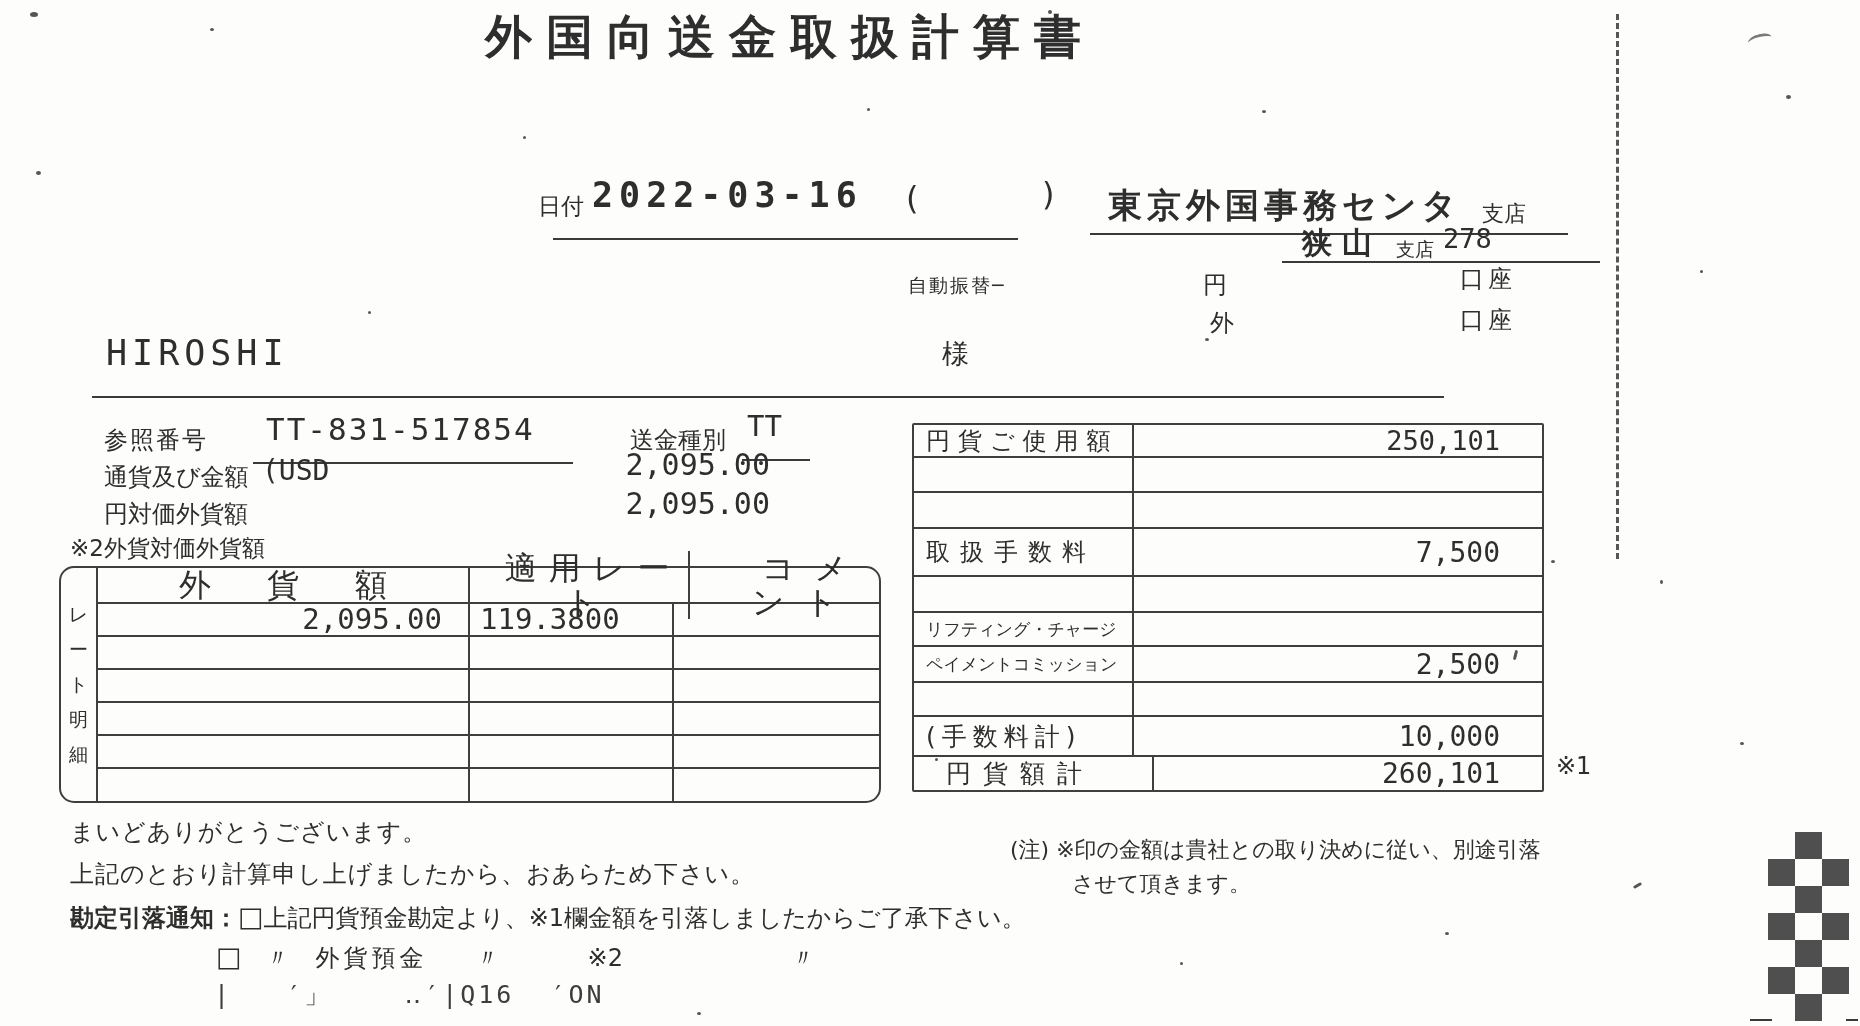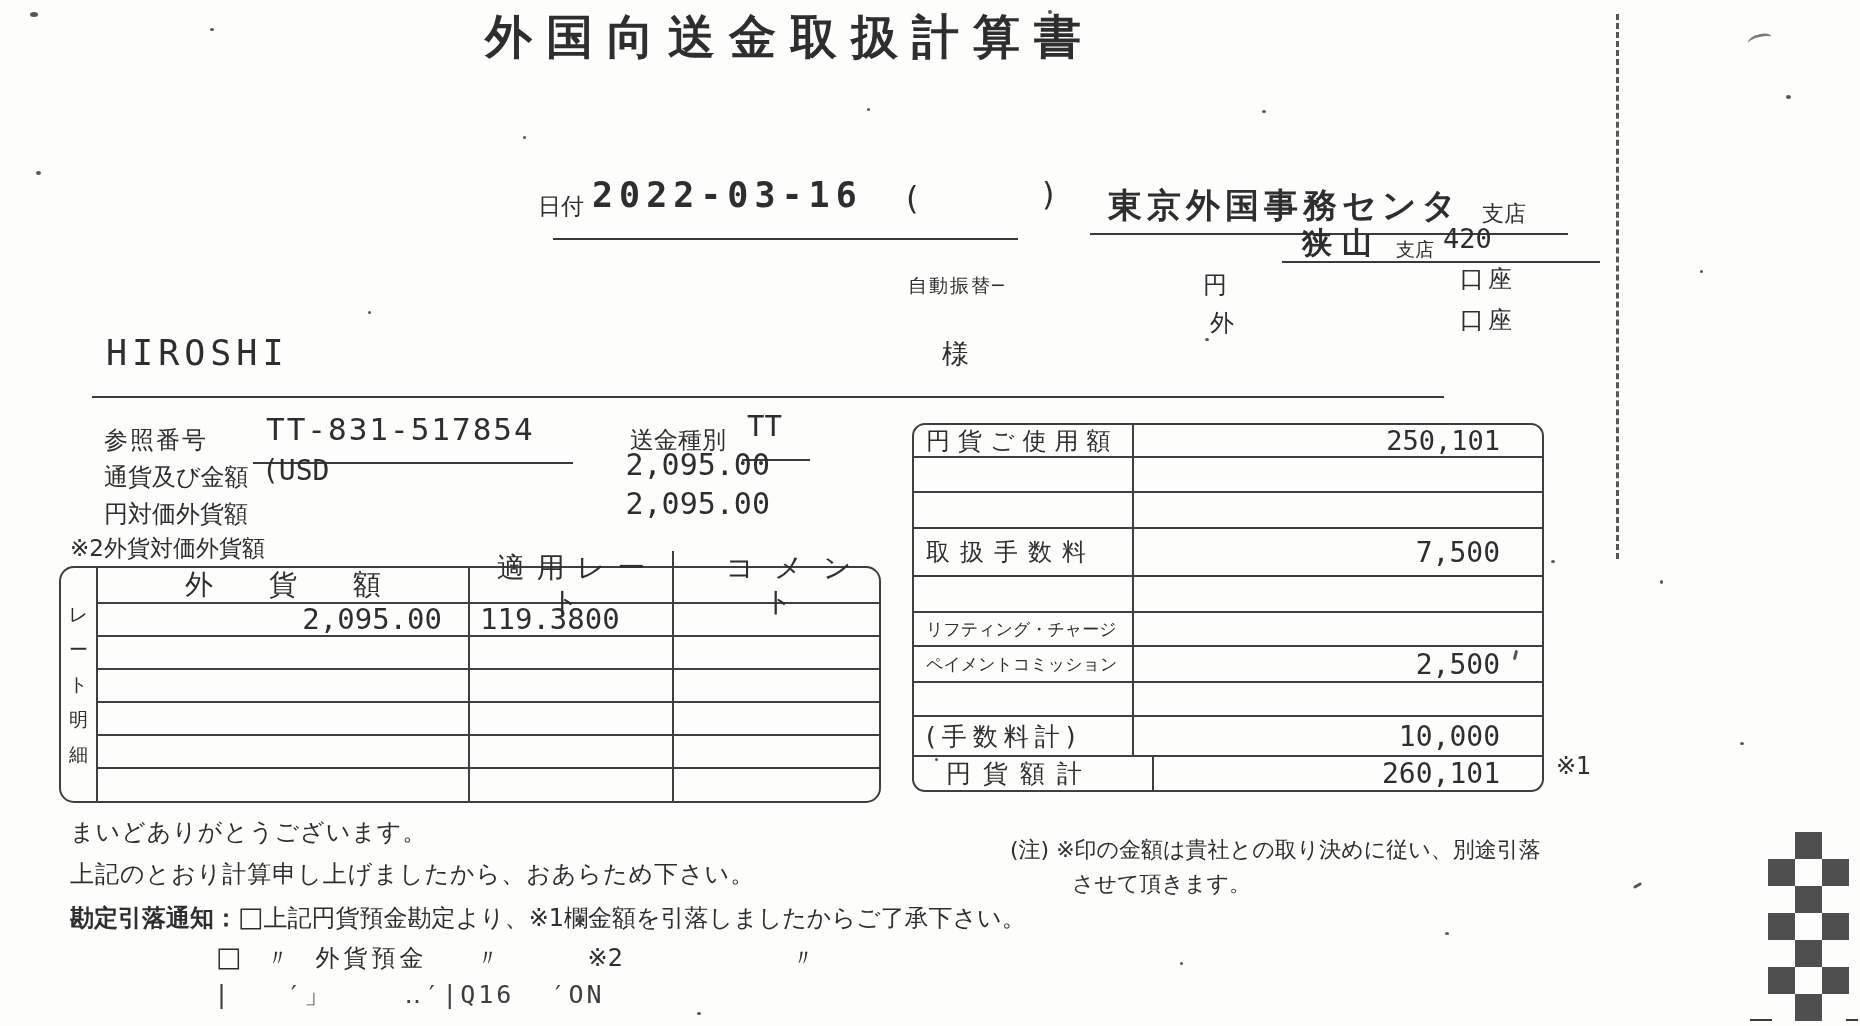--- a/index.html
+++ b/index.html
@@ -10,21 +10,21 @@
   .rule{position:absolute;background:#3a3a3a;height:2px;}
   .tbl{position:absolute;border:2.5px solid #3f3f3f;border-radius:15px;box-sizing:border-box;background:transparent;}
   .rt-side{display:flex;flex-direction:column;align-items:center;justify-content:center;
            gap:9px;width:37px;border-right:2px solid #3f3f3f;font-size:19px;box-sizing:border-box;}
   .rt-main{flex:1;display:flex;flex-direction:column;}
   .rt-row{display:flex;border-bottom:2px solid #3f3f3f;box-sizing:border-box;}
   .rt-row:last-child{border-bottom:none;}
   .rt-c1{width:372px;border-right:2px solid #3f3f3f;box-sizing:border-box;}
   .rt-c2{width:204px;border-right:2px solid #3f3f3f;box-sizing:border-box;}
   .rt-c3{flex:1;}
-  .rt-head{font-size:28px;display:flex;align-items:center;}
+  .rt-head{font-size:32px;display:flex;align-items:center;gap:16px;}
   .ch-row{display:flex;border-bottom:2px solid #3f3f3f;box-sizing:border-box;}
   .ch-row:last-child{border-bottom:none;margin-left:20px;}
   .ch-label{width:220px;border-right:2px solid #3f3f3f;box-sizing:border-box;
             display:flex;align-items:center;padding-left:12px;}
   .ch-value{flex:1;display:flex;align-items:center;justify-content:flex-end;
             padding-right:42px;font-family:"DejaVu Sans Mono","DejaVu Sans",monospace;font-size:28px;}
   .speck{position:absolute;background:#555;border-radius:50%;}
   .checker{position:absolute;left:1768px;top:832px;width:81px;height:189px;
            background:repeating-conic-gradient(#4f4f4f 0 25%, transparent 0 50%);
            background-size:54px 54px;}
@@ -43,21 +43,21 @@
   <div class="abs" style="left:906px;top:179px;font-size:32px;">(</div>
   <div class="abs" style="left:1042px;top:175px;font-size:32px;">)</div>
   <div class="rule" style="left:553px;top:238px;width:465px;"></div>
 
   <div class="abs" style="left:1108px;top:183px;font-size:34px;font-weight:700;letter-spacing:5px;">東京外国事務センタ</div>
   <div class="abs" style="left:1482px;top:199px;font-size:22px;">支店</div>
   <div class="rule" style="left:1090px;top:233px;width:478px;"></div>
 
   <div class="abs" style="left:1302px;top:223px;font-size:30px;font-weight:700;letter-spacing:10px;">狭山</div>
   <div class="abs" style="left:1396px;top:237px;font-size:19px;">支店</div>
-  <div class="abs mono" style="left:1443px;top:223px;font-size:27px;">420</div>
+  <div class="abs mono" style="left:1443px;top:223px;font-size:27px;">278</div>
   <div class="rule" style="left:1282px;top:261px;width:318px;"></div>
 
   <div class="abs" style="left:908px;top:273px;font-size:19px;letter-spacing:2px;">自動振替─</div>
   <div class="abs" style="left:1203px;top:269px;font-size:24px;">円</div>
   <div class="abs" style="left:1460px;top:263px;font-size:24px;letter-spacing:4px;">口座</div>
   <div class="abs" style="left:1210px;top:307px;font-size:24px;">外</div>
   <div class="abs" style="left:1460px;top:304px;font-size:24px;letter-spacing:4px;">口座</div>
 
   <div class="abs mono" style="left:106px;top:333px;font-size:35px;letter-spacing:5px;">HIROSHI</div>
   <div class="abs" style="left:942px;top:336px;font-size:27px;">様</div>
@@ -119,21 +119,21 @@
         <div class="rt-c3"></div>
       </div>
       <div class="rt-row" style="flex:1;">
         <div class="rt-c1"></div>
         <div class="rt-c2"></div>
         <div class="rt-c3"></div>
       </div>
     </div>
   </div>
 
-  <div class="tbl" style="left:912px;top:423px;width:632px;height:369px;display:flex;flex-direction:column;border-radius:13px;">
+  <div class="tbl" style="left:912px;top:423px;width:632px;height:369px;display:flex;flex-direction:column;border-radius:2px;">
     <div class="ch-row" style="height:33px;">
       <div class="ch-label" style="font-size:24px;letter-spacing:8px;">円貨ご使用額</div>
       <div class="ch-value" style="font-size:27px;">250,101</div>
     </div>
     <div class="ch-row" style="height:35px;">
       <div class="ch-label"></div>
       <div class="ch-value"></div>
     </div>
     <div class="ch-row" style="height:36px;">
       <div class="ch-label"></div>

